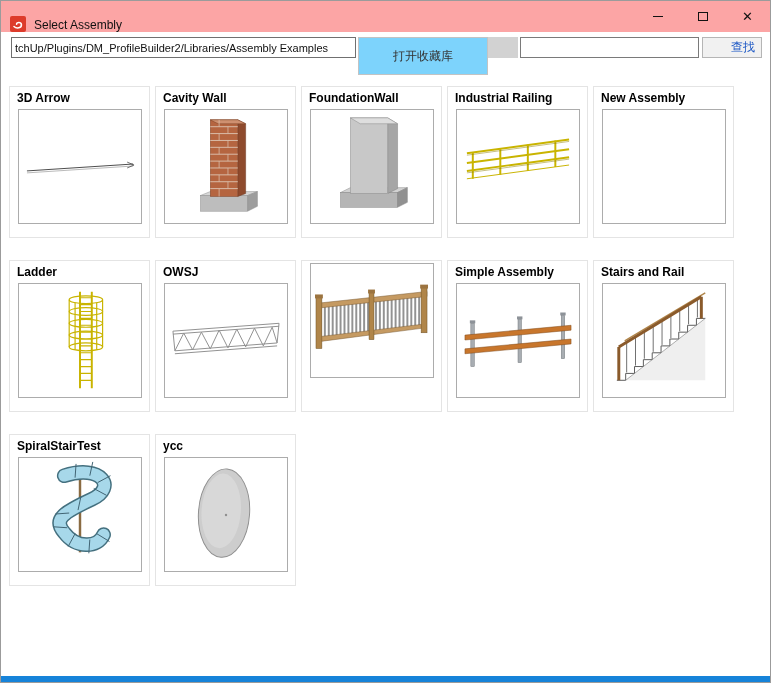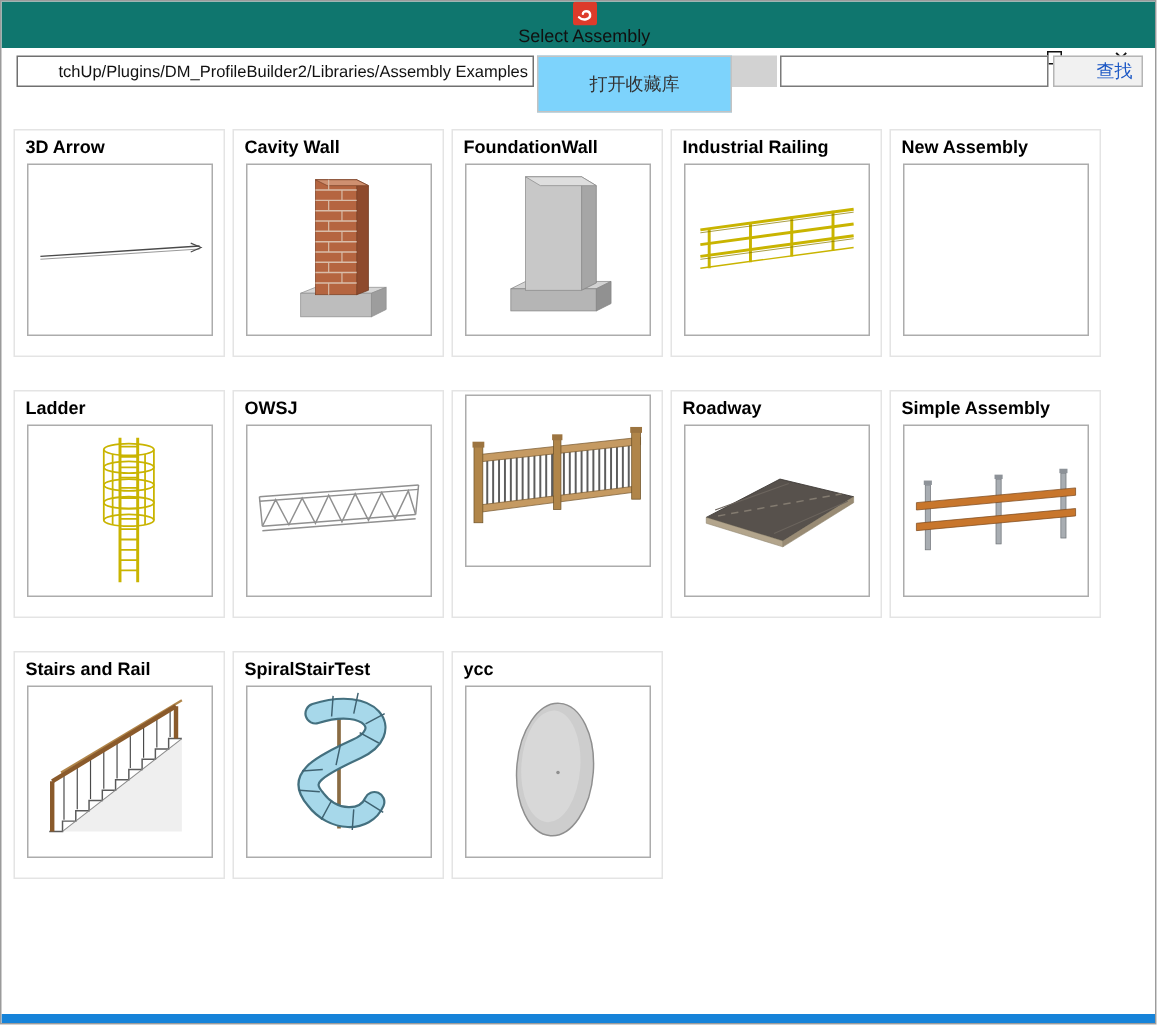--- a/index.html
+++ b/index.html
@@ -2,35 +2,34 @@
 <html><head>
 <meta charset="utf-8">
 <style>
   * { box-sizing: border-box; }
   html,body { margin:0; padding:0; background:#cfcfcf; font-family:"Liberation Sans", sans-serif; }
   .window {
     position:relative; width:771px; height:683px; background:#ffffff;
     border:1px solid #9b9b9b; overflow:hidden;
   }
   
-  .titlebar { position:absolute; top:0; left:0; right:0; height:31px; background:#0f766e; display:flex; align-items:center;flex-direction:column; }
+  .titlebar { position:absolute; top:0; left:0; right:0; height:31px; background:#fca5a5; display:flex; align-items:flex-end; }
   .app-icon { width:16px; height:16px; margin-left:9px; flex:0 0 auto; }
   .window-title { margin-left:8px; font-size:12px; color:#111; }
   .win-controls { margin-left:auto; display:flex; height:100%; }
   .win-btn { width:45px; height:100%; display:flex; align-items:center; justify-content:center; background:transparent; border:none; cursor:default; }
   .glyph-min { display:block; width:10px; height:1px; background:#111; }
   .glyph-max { display:block; width:10px; height:9px; border:1px solid #111; }
   .glyph-close { font-size:13px; color:#111; line-height:1; }
   
   .toolbar { position:absolute; top:36px; left:0; right:0; height:24px; }
   .path-input {
     position:absolute; left:10px; top:0; width:345px; height:21px;
     border:1px solid #707070; font-size:11px; padding:0 3px; color:#111; background:#fff;
     font-family:"Liberation Sans", sans-serif;
-    text-align:right;
   }
   .open-library-btn {
     position:absolute; left:357px; top:0; width:130px; height:38px;
     background:#7dd3fc; border:1px solid #c3c3c3; font-size:12px; color:#333;
     font-family:"Liberation Sans", sans-serif;
   }
   .toolbar-separator { position:absolute; left:487px; top:0; width:30px; height:21px; background:#d2d2d2; }
   .search-input {
     position:absolute; left:519px; top:0; width:179px; height:21px;
     border:1px solid #7a7a7a; font-size:12px; padding:0 3px; background:#fff;
@@ -202,32 +201,20 @@
           <rect x="5" y="34" width="6" height="52" fill="#b08549" stroke="#6e5227" stroke-width="0.5"></rect>
           <rect x="59" y="29" width="5" height="48" fill="#b08549" stroke="#6e5227" stroke-width="0.5"></rect>
           <rect x="112" y="24" width="6" height="46" fill="#b08549" stroke="#6e5227" stroke-width="0.5"></rect>
           <rect x="4" y="31" width="8" height="4" fill="#9c7440"></rect>
           <rect x="58" y="26" width="7" height="4" fill="#9c7440"></rect>
           <rect x="111" y="21" width="8" height="4" fill="#9c7440"></rect>
         </svg>
       </div>
     </div>
 
-    <div class="cell">
-      <div class="cell-label">Roadway</div>
-      <div class="thumb">
-        <svg viewBox="0 0 124 115">
-          <polygon points="14,62 64,36 114,48 66,78" fill="#57514c" stroke="#3e3a36" stroke-width="0.6"></polygon>
-          <polygon points="14,62 66,78 66,82 14,66" fill="#b3a58c" stroke="#8f8570" stroke-width="0.4"></polygon>
-          <polygon points="66,78 114,48 114,52 66,82" fill="#998b74" stroke="#8f8570" stroke-width="0.4"></polygon>
-          <path d="M22 61 L106 46" stroke="#837b70" stroke-width="1" stroke-dasharray="5 4" fill="none"></path>
-          <path d="M20 57 L70 39 M60 73 L110 51" stroke="#6b645d" stroke-width="0.7" fill="none"></path>
-        </svg>
-      </div>
-    </div>
 
     <div class="cell">
       <div class="cell-label">Simple Assembly</div>
       <div class="thumb">
         <svg viewBox="0 0 124 115">
           <rect x="14" y="40" width="3.5" height="44" fill="#a8adb2" stroke="#70757a" stroke-width="0.5"></rect>
           <rect x="62" y="36" width="3.5" height="44" fill="#a8adb2" stroke="#70757a" stroke-width="0.5"></rect>
           <rect x="106" y="32" width="3.5" height="44" fill="#a8adb2" stroke="#70757a" stroke-width="0.5"></rect>
           <rect x="13" y="37" width="5.5" height="3" fill="#8d9298"></rect>
           <rect x="61" y="33" width="5.5" height="3" fill="#8d9298"></rect>

